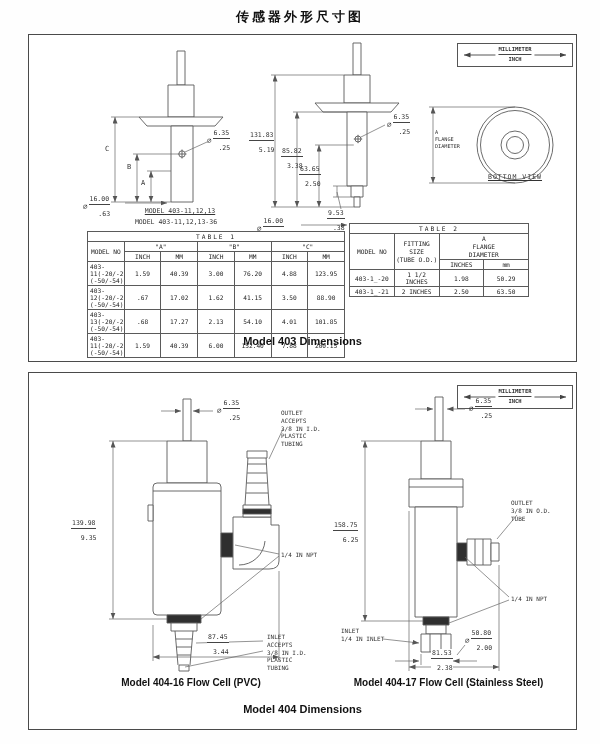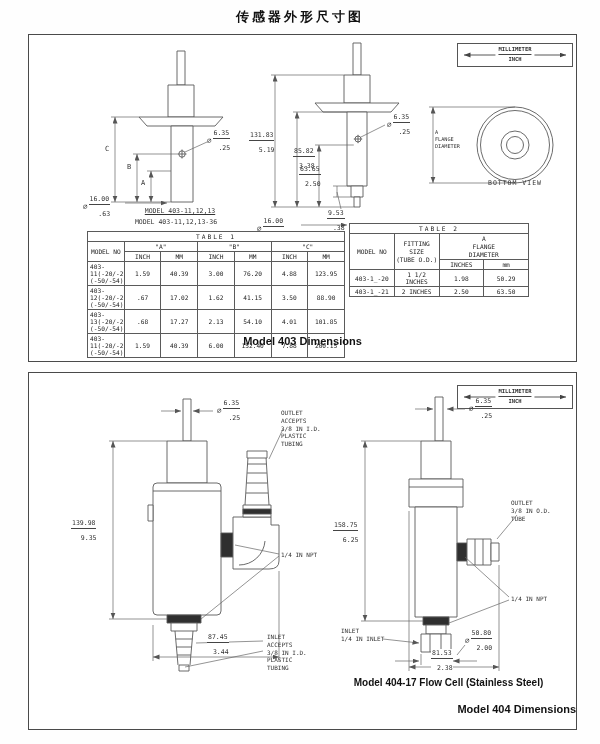--- a/index.html
+++ b/index.html
@@ -149,21 +149,21 @@
           <line x1="112" y1="96" x2="136" y2="84"></line>
           <line x1="52" y1="184" x2="98" y2="184" marker-end="url(#m2)"></line>
         </g>
       </svg>
       <div class="dim" style="left:0px; top:90px;">
         <span class="frac">
             <span class="mm">131.83</span>
             <span class="in">5.19</span>
           </span>
       </div>
-      <div class="dim" style="left:44px; top:106px;">
+      <div class="dim" style="left:32px; top:106px;">
         <span class="frac">
             <span class="mm">85.82</span>
             <span class="in">3.38</span>
           </span>
       </div>
       <div class="dim" style="left:50px; top:124px;">
         <span class="frac">
             <span class="mm">63.65</span>
             <span class="in">2.50</span>
           </span>
@@ -206,21 +206,21 @@
         </g>
         <g stroke="#666" stroke-width="0.7" fill="none">
           <line x1="88" y1="18" x2="2" y2="18"></line>
           <line x1="88" y1="94" x2="2" y2="94"></line>
           <line x1="6" y1="18" x2="6" y2="94" marker-start="url(#m3)" marker-end="url(#m3)"></line>
         </g>
       </svg>
       <div class="lbl" style="left:8px; top:40px; background:#fff; font-size:5.2px;">A
 FLANGE
 DIAMETER</div>
-      <div class="mono-c" style="left:38px; top:90px; width:100px; letter-spacing:1px;">BOTTOM VIEW</div>
+      <div class="mono-c" style="left:38px; top:84px; width:100px; letter-spacing:1px;text-decoration:underline;">BOTTOM VIEW</div>
     </div>
 
     <table class="ttable" style="left:58px; top:196px; width:258px;">
       <tbody>
           <tr>
             <td colspan="7" class="ttl">TABLE 1</td>
           </tr>
       <tr>
         <td rowspan="2" style="width:106px;">MODEL NO</td>
         <td colspan="2">"A"</td>
@@ -398,20 +398,21 @@
 3/8 IN I.D.
 PLASTIC
 TUBING</div>
       <div class="lbl" style="left:226px; top:158px; width:46px;">1/4 IN NPT</div>
       <div class="lbl" style="left:212px; top:240px; width:58px;">INLET
 ACCEPTS
 3/8 IN I.D.
 PLASTIC
 TUBING</div>
     </div>
+    <div class="cap" style="left:26px; top:304px; width:272px; font-size:10px;">Model 404-16 Flow Cell (PVC)</div>
 
     <div class="abs" style="left:302px; top:20px; width:235px; height:280px;">
       <svg width="235" height="280" viewBox="0 0 235 280">
         <defs>
             <marker id="m5" markerWidth="7" markerHeight="6" refX="6.5" refY="2.5" orient="auto-start-reverse" markerUnits="userSpaceOnUse">
               <path d="M0,0 L6.5,2.5 L0,5 Z" fill="#555"></path>
             </marker>
           </defs>
         <g stroke="#5a5a5a" stroke-width="0.9" fill="#fff">
           <rect x="104" y="4" width="8" height="44"></rect>
@@ -477,16 +478,16 @@
           </span>
       </div>
       <div class="lbl" style="left:180px; top:106px; width:55px;">OUTLET
 3/8 IN O.D. TUBE</div>
       <div class="lbl" style="left:180px; top:202px; width:50px;">1/4 IN NPT</div>
       <div class="lbl" style="left:10px; top:234px; width:55px;">INLET
 1/4 IN INLET</div>
     </div>
     <div class="cap" style="left:302px; top:304px; width:235px; font-size:10px;">Model 404-17 Flow Cell (Stainless Steel)</div>
 
-    <div class="cap" style="left:0; right:0; top:330px; font-size:11px;text-align:right;">Model 404 Dimensions</div>
+    <div class="cap" style="left:0; right:0; top:330px; font-size:11px;">Model 404 Dimensions</div>
   </div>
 
 </div>
 
 </body></html>

